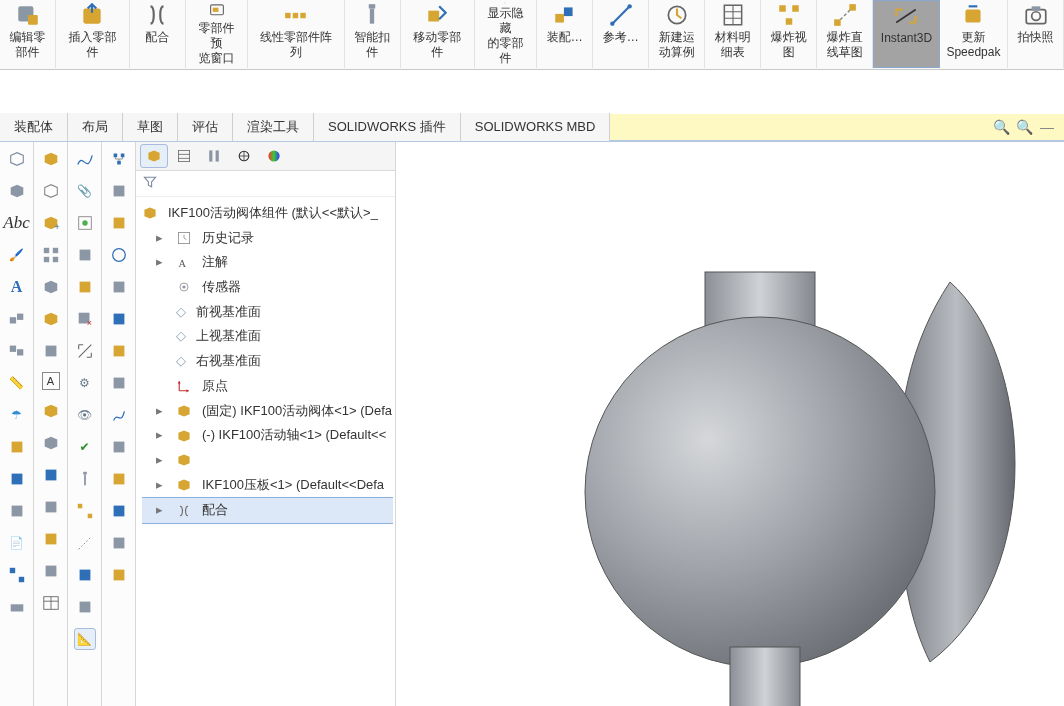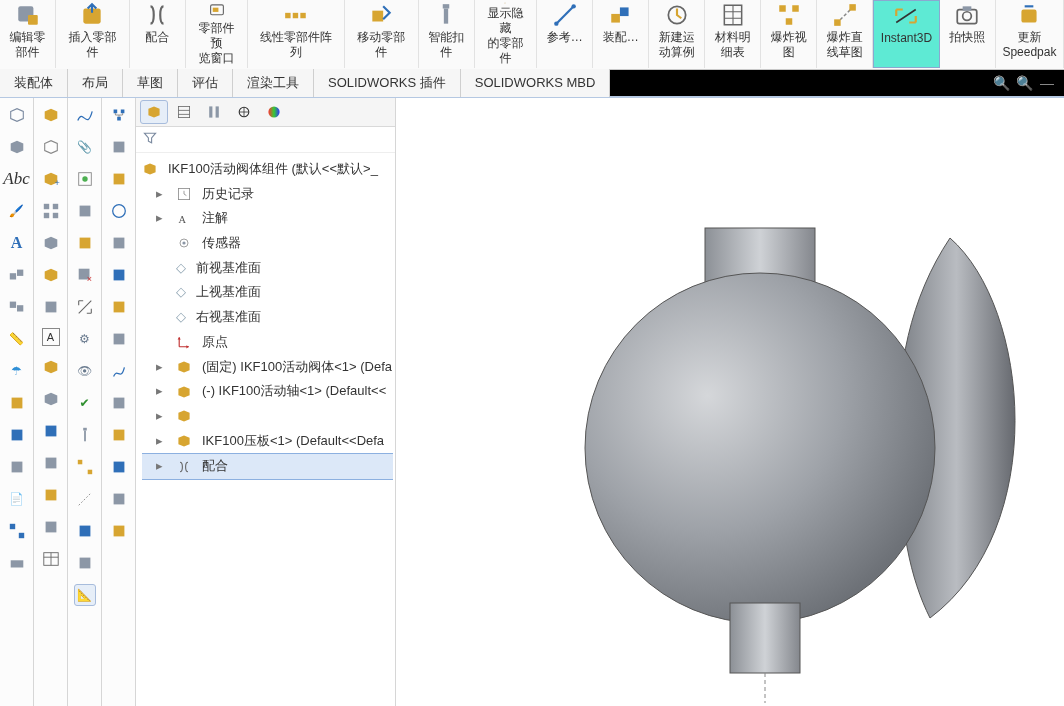--- a/index.html
+++ b/index.html
@@ -28,37 +28,38 @@
     justify-content: flex-start;
     padding: 2px 8px;
     min-width: 56px;
     height: 68px;
     border-right: 1px solid #e2e2e2;
     text-align: center;
     line-height: 1.25;
     cursor: pointer;
   }
   .ribbon-btn.active {
-    background: #5eead4;
+    background: #a3a3a3;
     border: 1px solid #8aa8d0;
   }
   .ribbon-icon {
     width: 26px; height: 26px;
     margin-bottom: 2px;
   }
   .ribbon-label { white-space: pre-line; }
 
   
   .tab-bar {
     display: flex;
     align-items: center;
-    background: #000000;
+    background: #fef9c3;
     height: 28px;
     border-bottom: 2px solid #b5c8e2;
     font-size: 13px;
+    margin-top: 44px;
   }
   .tab {
     padding: 0 14px;
     height: 28px;
     line-height: 28px;
     border-right: 1px solid #cfcfcf;
     background: #f6f6f6;
     cursor: pointer;
   }
   .corner-icons {
@@ -187,58 +188,58 @@
   <div class="ribbon-btn">
     <svg class="ribbon-icon" viewBox="0 0 24 24">
         <rect class="c-gold" x="2" y="10" width="5" height="5"></rect>
         <rect class="c-gold" x="9" y="10" width="5" height="5"></rect>
         <rect class="c-gold" x="16" y="10" width="5" height="5"></rect>
       </svg>
     <span class="ribbon-label">线性零部件阵列</span>
   </div>
   <div class="ribbon-btn">
     <svg class="ribbon-icon" viewBox="0 0 24 24">
+        <rect class="c-grey" x="9" y="2" width="6" height="4"></rect>
+        <rect class="c-grey" x="10" y="6" width="4" height="14"></rect>
+      </svg>
+    <span class="ribbon-label">智能扣
+件</span>
+  </div>
+  <div class="ribbon-btn">
+    <svg class="ribbon-icon" viewBox="0 0 24 24">
         <rect class="c-gold" x="4" y="8" width="10" height="10"></rect>
         <path d="M14 4l6 6-6 6" stroke="#2f6fb8" stroke-width="2" fill="none"></path>
       </svg>
     <span class="ribbon-label">移动零部件</span>
   </div>
   <div class="ribbon-btn">
     <svg class="ribbon-icon" viewBox="0 0 24 24">
-        <rect class="c-grey" x="9" y="2" width="6" height="4"></rect>
-        <rect class="c-grey" x="10" y="6" width="4" height="14"></rect>
-      </svg>
-    <span class="ribbon-label">智能扣
-件</span>
-  </div>
-  <div class="ribbon-btn">
-    <svg class="ribbon-icon" viewBox="0 0 24 24">
         <rect x="4" y="6" width="16" height="12" fill="none" stroke="#888" stroke-width="1.4" stroke-dasharray="2 2"></rect>
         <rect class="c-gold" x="8" y="10" width="8" height="6"></rect>
       </svg>
     <span class="ribbon-label">显示隐藏
 的零部件</span>
+  </div>
+  <div class="ribbon-btn">
+    <svg class="ribbon-icon" viewBox="0 0 24 24">
+        <rect class="c-gold" x="3" y="11" width="8" height="8"></rect>
+        <rect class="c-blue" x="11" y="5" width="8" height="8"></rect>
+      </svg>
+    <span class="ribbon-label">装配…</span>
   </div>
   <div class="ribbon-btn">
     <svg class="ribbon-icon" viewBox="0 0 24 24">
         <path d="M4 20L20 4" stroke="#2f6fb8" stroke-width="2"></path>
         <circle cx="4" cy="20" r="2" class="c-blue"></circle>
         <circle cx="20" cy="4" r="2" class="c-blue"></circle>
       </svg>
     <span class="ribbon-label">参考…</span>
   </div>
   <div class="ribbon-btn">
     <svg class="ribbon-icon" viewBox="0 0 24 24">
-        <rect class="c-gold" x="3" y="11" width="8" height="8"></rect>
-        <rect class="c-blue" x="11" y="5" width="8" height="8"></rect>
-      </svg>
-    <span class="ribbon-label">装配…</span>
-  </div>
-  <div class="ribbon-btn">
-    <svg class="ribbon-icon" viewBox="0 0 24 24">
         <circle cx="12" cy="12" r="8" fill="none" stroke="#666" stroke-width="1.6"></circle>
         <path d="M12 6v6l4 3" stroke="#d7a531" stroke-width="2" fill="none"></path>
       </svg>
     <span class="ribbon-label">新建运
 动算例</span>
   </div>
   <div class="ribbon-btn">
     <svg class="ribbon-icon" viewBox="0 0 24 24">
         <rect x="4" y="3" width="16" height="18" fill="none" stroke="#666" stroke-width="1.4"></rect>
         <path d="M4 9h16M4 15h16M12 3v18" stroke="#666" stroke-width="1"></path>
@@ -267,33 +268,33 @@
   <div class="ribbon-btn active">
     <svg class="ribbon-icon" viewBox="0 0 24 24">
         <path d="M3 18L21 6" stroke="#333" stroke-width="1.4"></path>
         <path d="M3 6h6M3 6v6" stroke="#d7a531" stroke-width="2"></path>
         <path d="M21 18h-6M21 18v-6" stroke="#d7a531" stroke-width="2"></path>
       </svg>
     <span class="ribbon-label">Instant3D</span>
   </div>
   <div class="ribbon-btn">
     <svg class="ribbon-icon" viewBox="0 0 24 24">
+        <rect class="c-gold" x="5" y="7" width="14" height="12" rx="2"></rect>
+        <path d="M8 4l8 0" stroke="#2f6fb8" stroke-width="2"></path>
+      </svg>
+    <span class="ribbon-label">更新
+Speedpak</span>
+  </div>
+  <div class="ribbon-btn">
+    <svg class="ribbon-icon" viewBox="0 0 24 24">
         <rect x="3" y="7" width="18" height="13" rx="2" fill="none" stroke="#666" stroke-width="1.6"></rect>
         <circle cx="12" cy="13" r="4" fill="none" stroke="#666" stroke-width="1.6"></circle>
         <rect x="8" y="4" width="8" height="4" class="c-grey"></rect>
       </svg>
     <span class="ribbon-label">拍快照</span>
-  </div>
-  <div class="ribbon-btn">
-    <svg class="ribbon-icon" viewBox="0 0 24 24">
-        <rect class="c-gold" x="5" y="7" width="14" height="12" rx="2"></rect>
-        <path d="M8 4l8 0" stroke="#2f6fb8" stroke-width="2"></path>
-      </svg>
-    <span class="ribbon-label">更新
-Speedpak</span>
   </div>
 </div>
 
 <div class="tab-bar">
   <div class="tab">装配体</div>
   <div class="tab">布局</div>
   <div class="tab">草图</div>
   <div class="tab">评估</div>
   <div class="tab">渲染工具</div>
   <div class="tab">SOLIDWORKS 插件</div>

